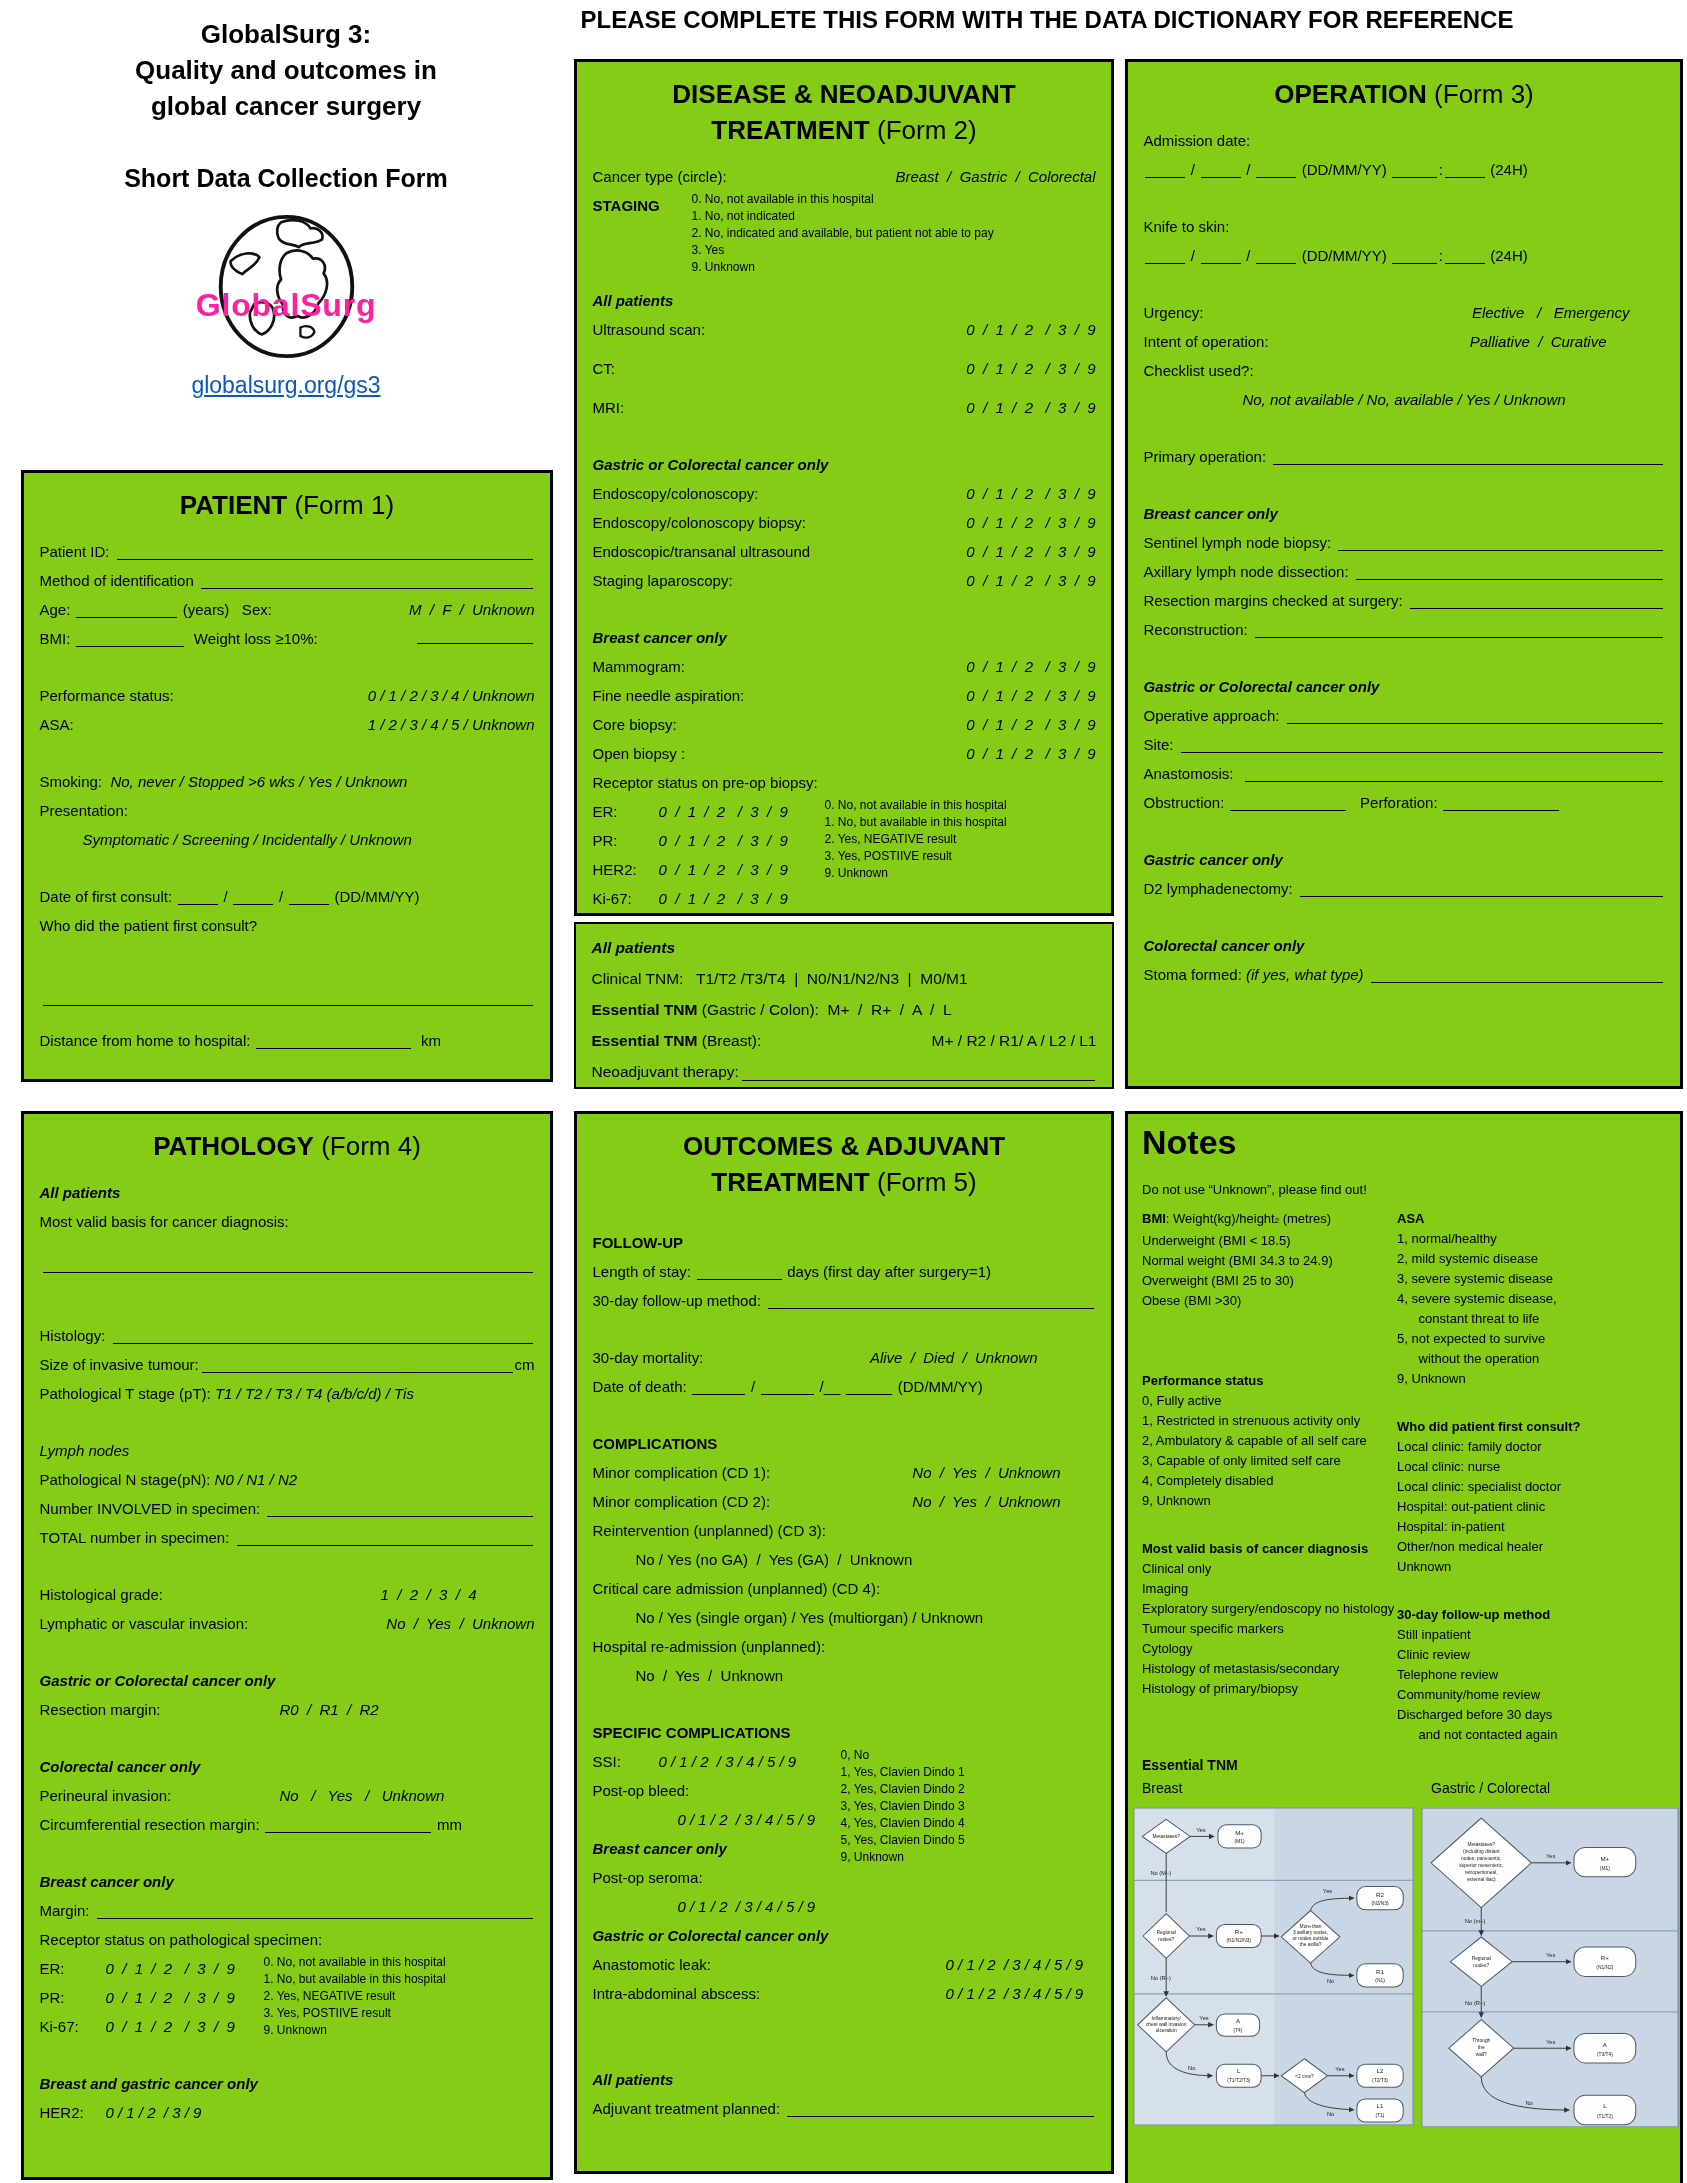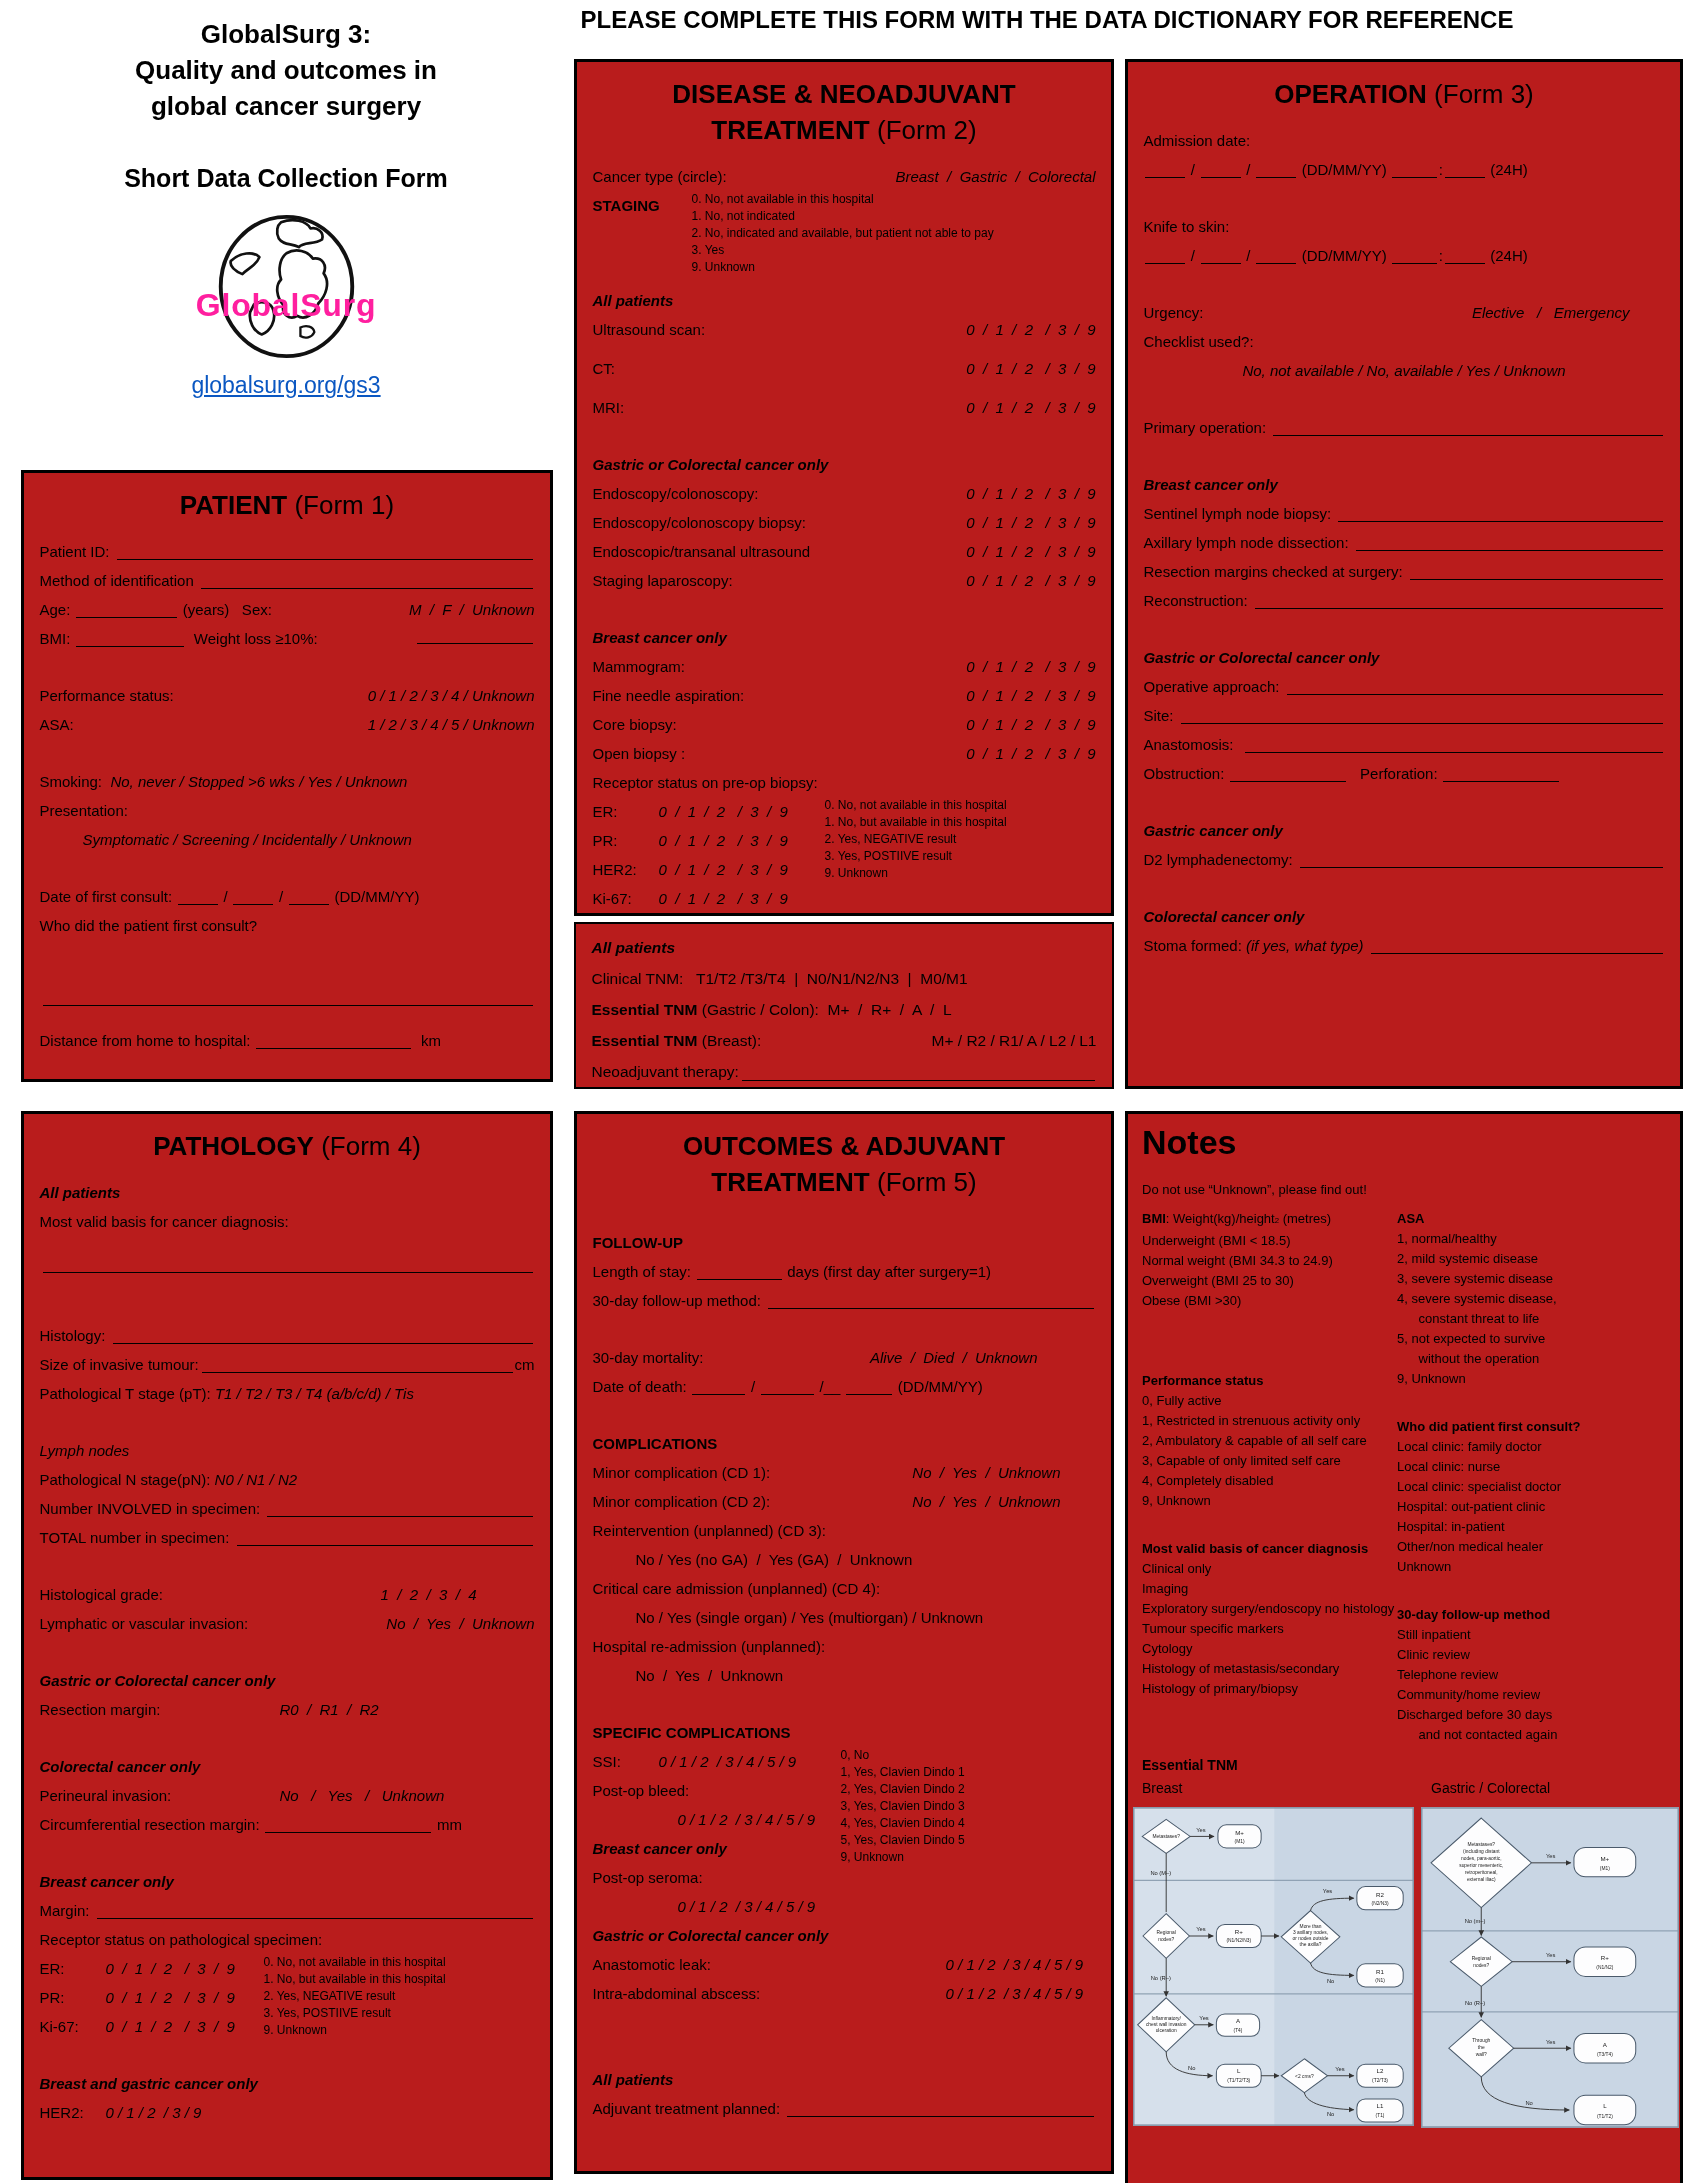--- a/index.html
+++ b/index.html
@@ -1,21 +1,21 @@
 <!DOCTYPE html>
 <html style="font-size:12.4px"><head>
 <meta charset="utf-8">
 <style>
   * { margin:0; padding:0; box-sizing:border-box; }
   html,body { background:#fff; }
   body {
     position:relative; width:1688px; height:2183px;
     font-family:"Liberation Sans", sans-serif; color:#000; overflow:hidden;
   }
-  .panel { position:absolute; border:3.1px solid #000; background:#b91c1c; padding:4.6px 15.5px; }
+  .panel { position:absolute; border:3.1px solid #000; background:#84cc16; padding:4.6px 15.5px; }
   .ptitle { font-weight:700; text-align:center; font-size:26px; line-height:36px; margin:9.3px 0 14px; }
   .ptitle .reg { font-weight:400; }
   .rows { }
   .line { display:flex; align-items:baseline; font-size:15px; line-height:29px; min-height:29px; }
   .lpart { flex:1 1 auto; display:flex; align-items:baseline; white-space:pre; min-width:0; }
   .rpart { flex:0 0 auto; display:flex; align-items:baseline; white-space:pre; margin-left:7.7px; }
   .seg.b  { font-weight:700; }
   .seg.i  { font-style:italic; }
   .seg.bi { font-weight:700; font-style:italic; }
   .seg.sup{ vertical-align:super; font-size:0.6em; }
@@ -317,20 +317,24 @@
       </div>
       <div class="line gap">
         <span class="lpart"><span class="seg n">Knife to skin:</span></span>
       </div>
       <div class="line">
         <span class="lpart"><span class="ublank" style="width: 40px;"></span><span class="seg n"> / </span><span class="ublank" style="width: 40px;"></span><span class="seg n"> / </span><span class="ublank" style="width: 40px;"></span><span class="seg n"> (DD/MM/YY) </span><span class="ublank" style="width: 45px;"></span><span class="seg n">:</span><span class="ublank" style="width: 40px;"></span><span class="seg n"> (24H)</span></span>
       </div>
       <div class="line gap rpad">
         <span class="lpart"><span class="seg n">Urgency:</span></span>
         <span class="rpart"><span class="seg i">Elective   /   Emergency</span></span>
+      </div>
+      <div class="line rpad2">
+        <span class="lpart"><span class="seg n">Intent of operation:</span></span>
+        <span class="rpart"><span class="seg i">Palliative  /  Curative</span></span>
       </div>
       <div class="line">
         <span class="lpart"><span class="seg n">Checklist used?:</span></span>
       </div>
       <div class="line center">
         <span class="lpart"><span class="seg i">No, not available / No, available / Yes / Unknown</span></span>
       </div>
       <div class="line gap">
         <span class="lpart"><span class="seg n">Primary operation: </span><span class="ufill"></span></span>
       </div>

